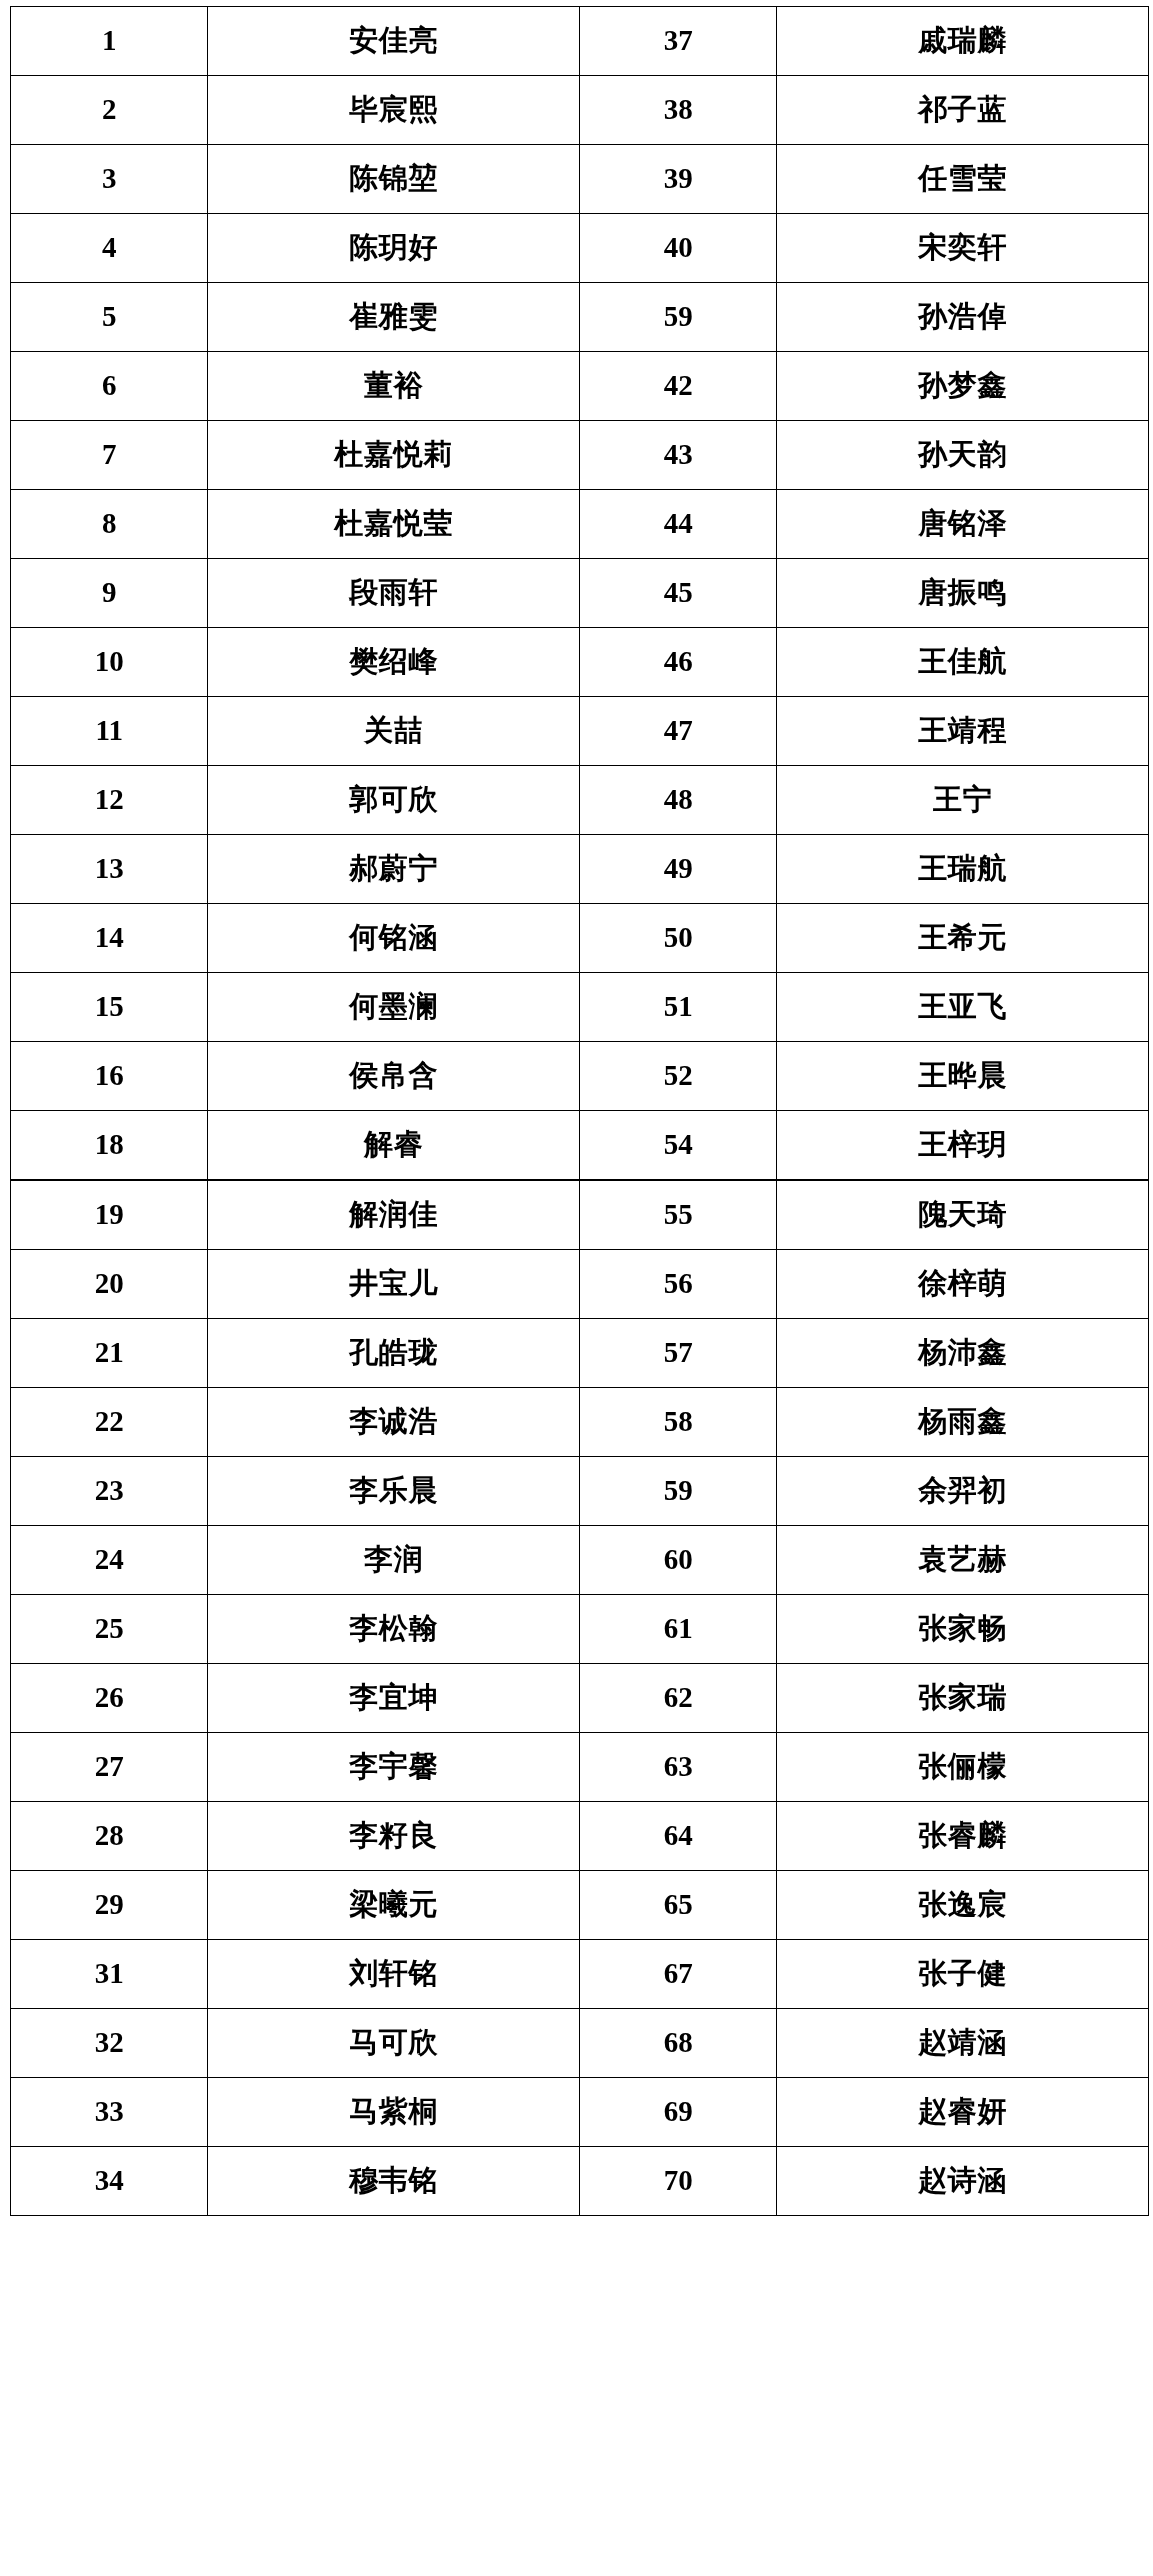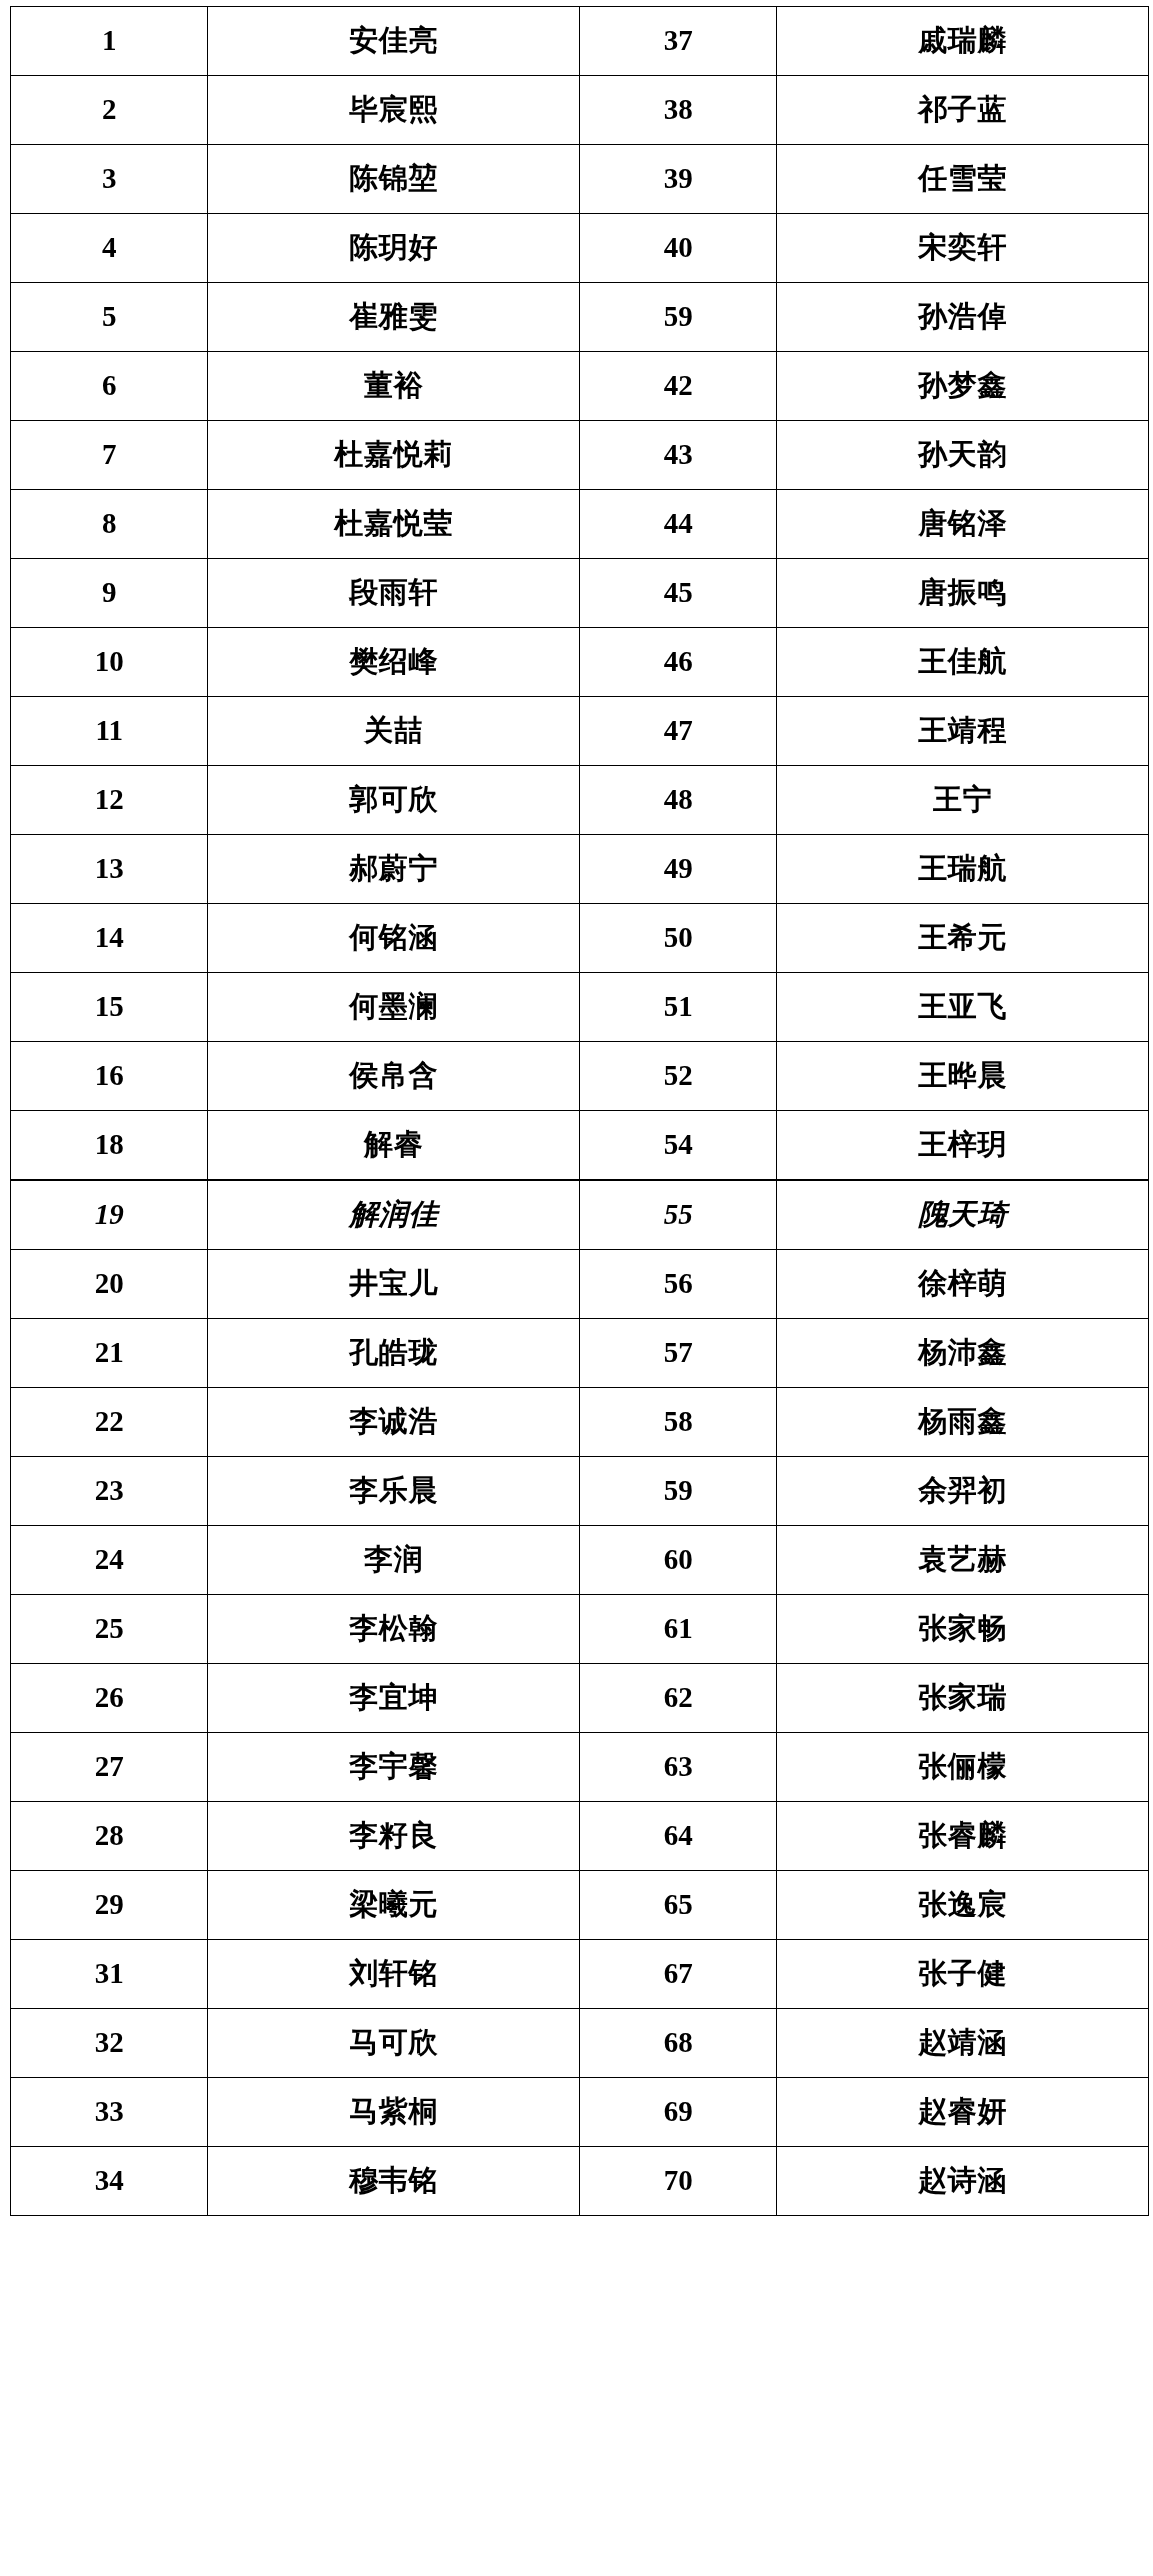--- a/index.html
+++ b/index.html
@@ -40,21 +40,20 @@
   }
   td.name {
     width: 371px;
     font-family: "DejaVu Sans", "Liberation Sans", sans-serif;
     font-weight: bold;
     font-size: 30px;
     letter-spacing: 0.7px;
   }
   tr.thick-top td {
     border-top-width: 2.9px;
-    font-style: italic;
   }
 </style>
 </head>
 <body>
 
 <div class="sheet">
   <table class="roster">
     <tbody>
         <tr>
           <td class="num">1</td>

